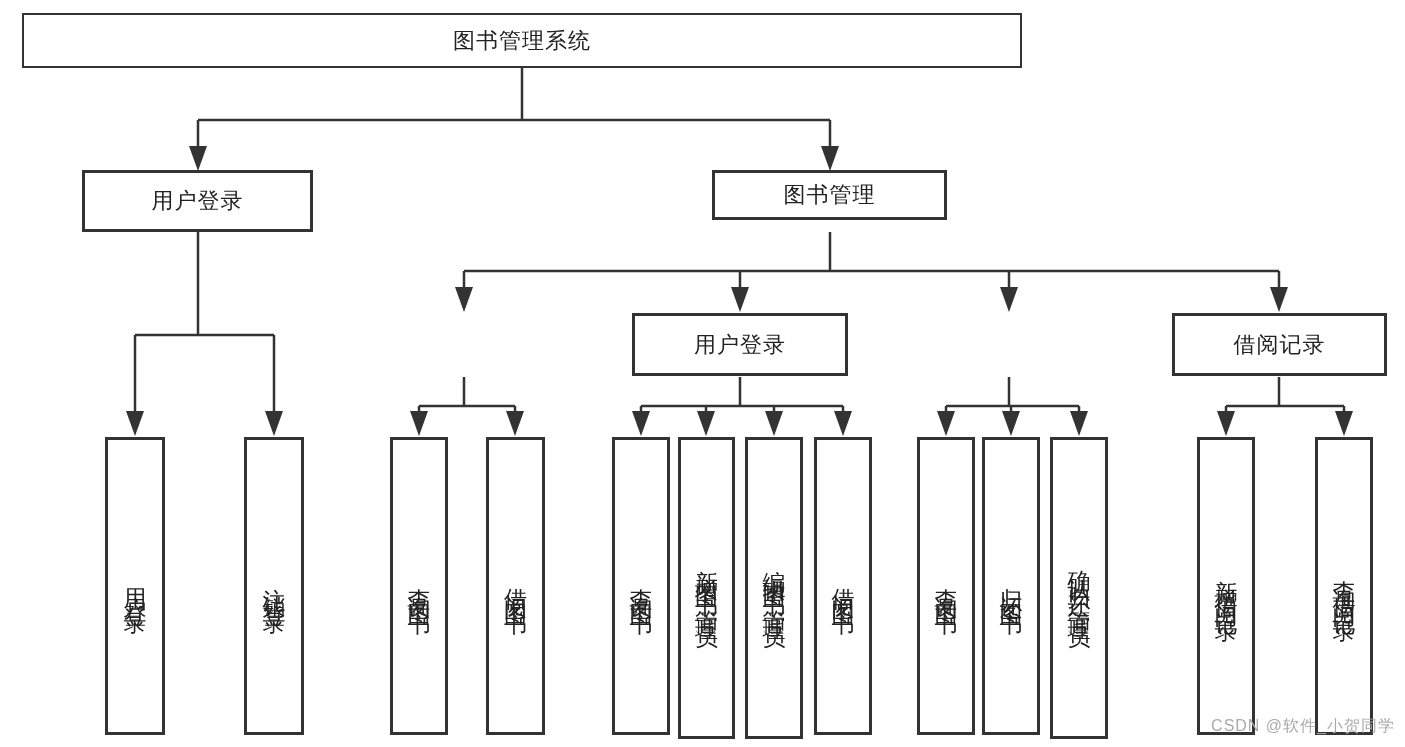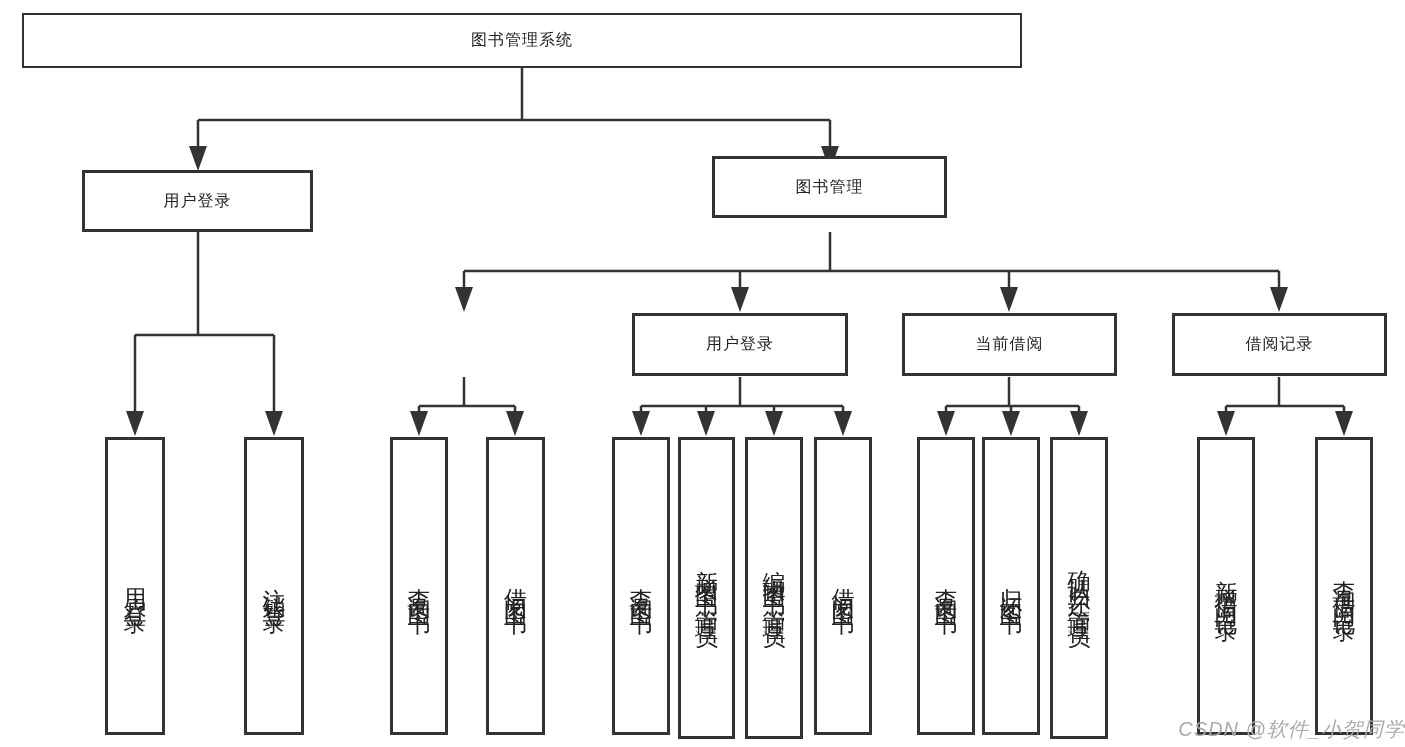--- a/index.html
+++ b/index.html
@@ -27,40 +27,39 @@
     border: 3px solid #333333;
     background: #ffffff;
     display: flex;
     align-items: center;
     justify-content: center;
     z-index: 2;
     color: #222222;
   }
   .box.root { border-width: 2px; }
   .hlabel {
-    font-size: 16px;
+    font-size: 22px;
     letter-spacing: 1px;
     white-space: nowrap;
   }
   .vbox .vlabel {
     writing-mode: vertical-rl;
     font-size: 23px;
     letter-spacing: 8px;
     line-height: 1;
   }
   .watermark {
     position: absolute;
-    right: 0;
+    right: 10px;
     top: 716px;
     z-index: 5;
-    font-size: 20px;
+    font-size: 16px;
     color: #aaaaaa;
     letter-spacing: 1px;
     white-space: nowrap;
-    font-style: italic;
   }
 </style>
 </head>
 <body>
 
 <div class="canvas">
 
   <svg class="connectors" width="1405" height="747" viewBox="0 0 1405 747">
     <g stroke="#333333" stroke-width="2.5" fill="none">
 
@@ -127,29 +126,26 @@
     </g>
   </svg>
 
   <div class="box root" style="left:22px; top:13px; width:1000px; height:55px;">
     <span class="hlabel">图书管理系统</span>
   </div>
 
   <div class="box" style="left:82px; top:170px; width:231px; height:62px;">
     <span class="hlabel">用户登录</span>
   </div>
-  <div class="box" style="left:712px; top:156px; width:235px; height:62px;">
+  <div class="box" style="left:712px; top:170px; width:235px; height:50px;">
     <span class="hlabel">图书管理</span>
   </div>
 
   <div class="box" style="left:632px; top:313px; width:216px; height:63px;">
     <span class="hlabel">用户登录</span>
-  </div>
-  <div class="box" style="left:902px; top:313px; width:215px; height:63px;">
-    <span class="hlabel">当前借阅</span>
   </div>
   <div class="box" style="left:1172px; top:313px; width:215px; height:63px;">
     <span class="hlabel">借阅记录</span>
   </div>
 
   <div class="box vbox" style="left:105px; top:437px; width:60px; height:298px;">
     <span class="vlabel">用户登录</span>
   </div>
   <div class="box vbox" style="left:244px; top:437px; width:60px; height:298px;">
     <span class="vlabel">注销登录</span>

